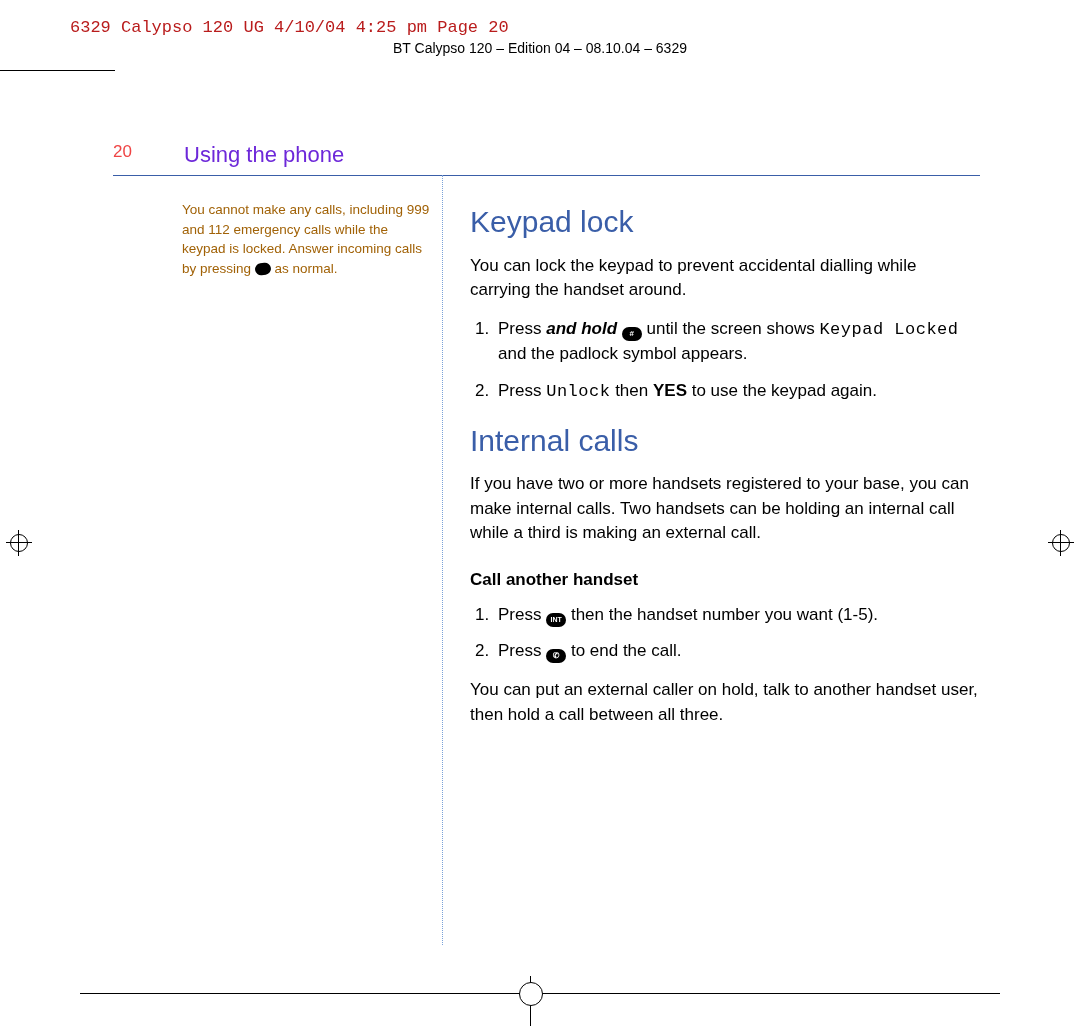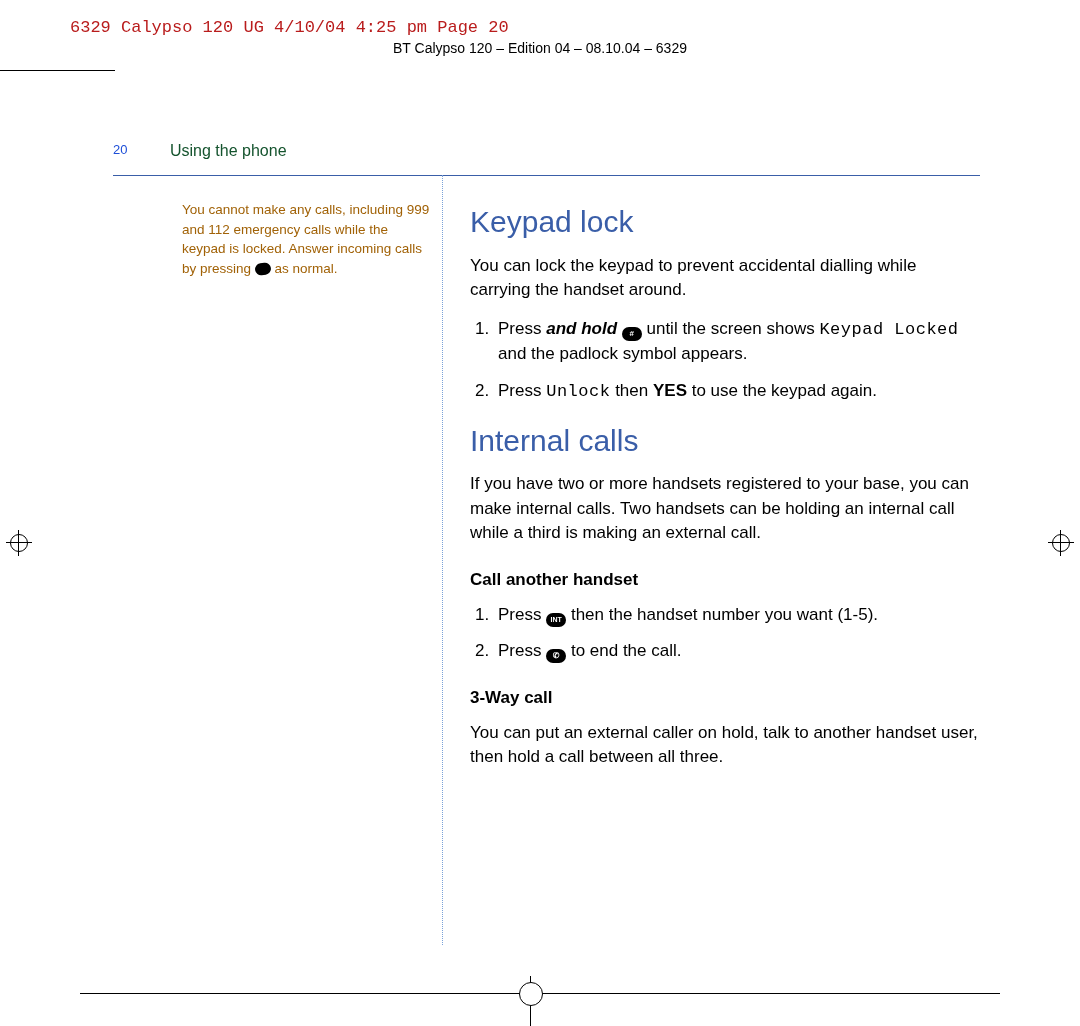--- a/index.html
+++ b/index.html
@@ -35,29 +35,29 @@
     top: 70px;
     left: 0;
     width: 115px;
     height: 0;
     border-top: 0.6px solid #000;
   }
   .page-number {
     position: absolute;
     top: 142px;
     left: 113px;
-    color: #1d4ed8;
-    font-size: 13px;
+    color: #ef4444;
+    font-size: 17px;
   }
   .section-title {
     position: absolute;
     top: 142px;
-    left: 170px;
-    color: #14532d;
-    font-size: 16px;
+    left: 184px;
+    color: #6d28d9;
+    font-size: 22px;
   }
   .hr-top {
     position: absolute;
     top: 175px;
     left: 113px;
     width: 867px;
     border-top: 0.6px solid #3a5ea8;
   }
   .sidebar {
     position: absolute;
@@ -241,21 +241,20 @@
   <p class="sub">Call another handset</p>
   <ol>
     <li>
       <span>Press </span><span class="icon icon-key" style="font-size:7px;">INT</span><span> then the handset number you want (1-5).</span>
     </li>
     <li>
       <span>Press </span><span class="icon icon-key">✆</span><span> to end the call.</span>
     </li>
   </ol>
 
-  <p class="sub">3-Way call</p>
   <p>You can put an external caller on hold, talk to another handset user, then hold a call between all three.</p>
 </div>
 
 <div class="reg reg-left">
     <div class="circ"></div>
   </div>
 <div class="reg reg-right">
     <div class="circ"></div>
   </div>
 <div class="reg-bline"></div>

